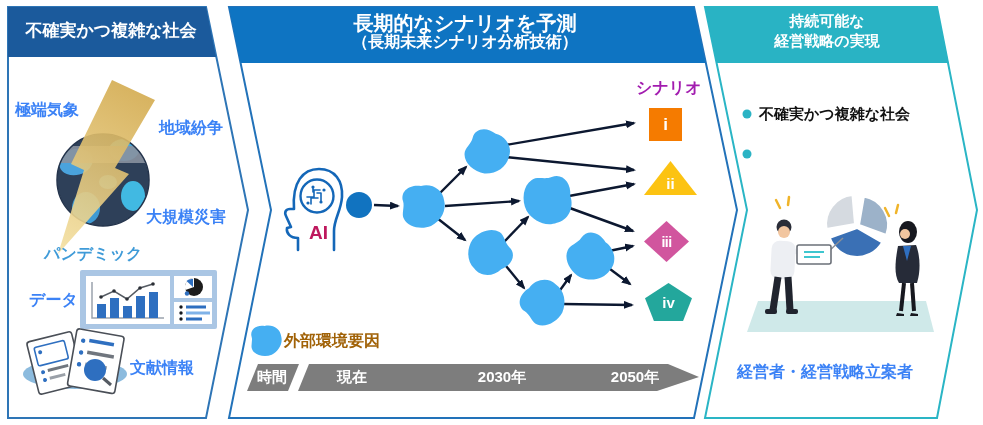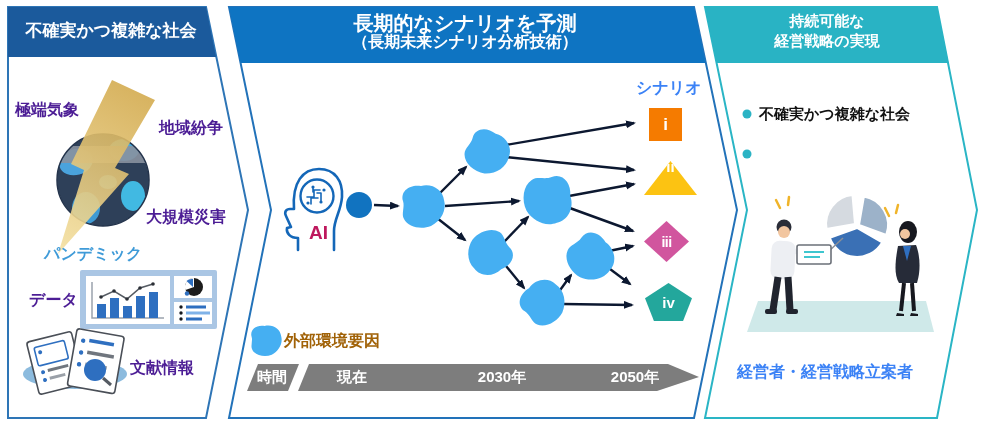--- a/index.html
+++ b/index.html
@@ -3,28 +3,28 @@
 <meta charset="utf-8">
 <style>
   html,body{margin:0;padding:0;background:#ffffff;}
   .stage{
     position:relative;width:983px;height:425px;overflow:hidden;background:#fff;
     font-family:"Liberation Sans","DejaVu Sans",sans-serif;
   }
   .layer{position:absolute;left:0;top:0;}
   .t{position:absolute;white-space:nowrap;line-height:1.25;}
   .hdr{color:#fff;font-weight:bold;text-align:center;}
-  .navy{color:#4c1d95;font-weight:bold;font-size:16px;}
+  .navy{color:#3b82f6;font-weight:bold;font-size:16px;}
   .lblue{color:#3f9bd8;font-weight:bold;font-size:16px;}
   .tick{color:#fff;font-weight:bold;font-size:15px;transform:translate(-50%,-50%);}
   .badge{
     position:absolute;display:flex;align-items:center;justify-content:center;
     color:#fff;font-weight:bold;
   }
-  .badge.tri{align-items:flex-end;padding-bottom:20px;box-sizing:border-box;
+  .badge.tri{align-items:flex-end;padding-bottom:3px;box-sizing:border-box;
     clip-path:polygon(50% 0,100% 100%,0 100%);}
   .badge.dia{clip-path:polygon(50% 0,100% 50%,50% 100%,0 50%);}
   .badge.pen{clip-path:polygon(50% 0,100% 40%,81% 100%,19% 100%,0 40%);}
   .bullet-text{color:#111;font-weight:bold;font-size:15px;}
 </style>
 </head>
 <body>
 
 <div class="stage">
 
@@ -233,21 +233,21 @@
 
   <div class="t navy" style="left:15px;top:100px;">極端気象</div>
   <div class="t navy" style="left:159px;top:118px;">地域紛争</div>
   <div class="t lblue" style="left:7px;top:244px;padding-left:37px;">パンデミック</div>
   <div class="t navy" style="left:146px;top:207px;">大規模災害</div>
   <div class="t navy" style="left:29px;top:290px;">データ</div>
   <div class="t navy" style="left:130px;top:358px;">文献情報</div>
 
   <div class="t" style="left:309px;top:221px;font-size:19px;font-weight:bold;color:#be185d;">AI</div>
 
-  <div class="t" style="left:636px;top:78px;font-size:16px;font-weight:bold;color:#3b82f6;">シナリオ</div>
+  <div class="t" style="left:636px;top:78px;font-size:16px;font-weight:bold;color:#a21caf;">シナリオ</div>
 
   <div class="badge" style="left: 649px; top: 108px; width: 33px; height: 33px; font-size: 17px; background: rgb(245, 123, 0);">
     <span>i</span>
   </div>
   <div class="badge tri" style="left: 644px; top: 161px; width: 53px; height: 34px; font-size: 15px; justify-content: center; background: rgb(252, 195, 18);">
     <span>ii</span>
   </div>
   <div class="badge dia" style="left: 644px; top: 221px; width: 45px; height: 41px; font-size: 14px; letter-spacing: -0.5px; background: rgb(209, 85, 158);">
     <span>iii</span>
   </div>

